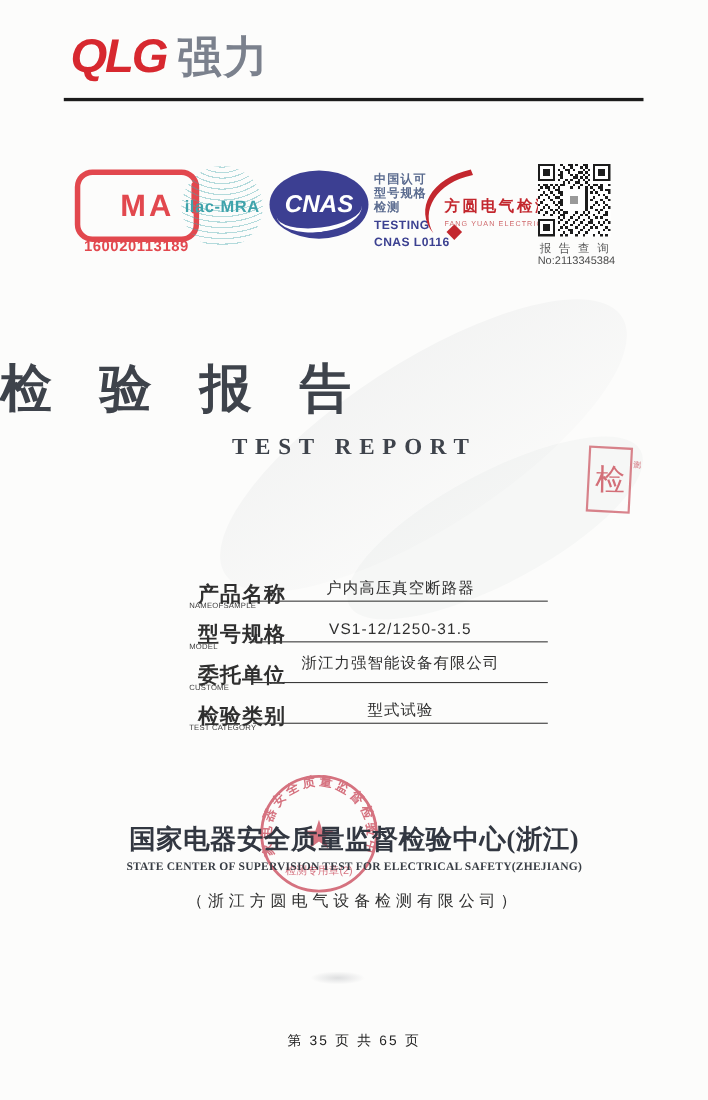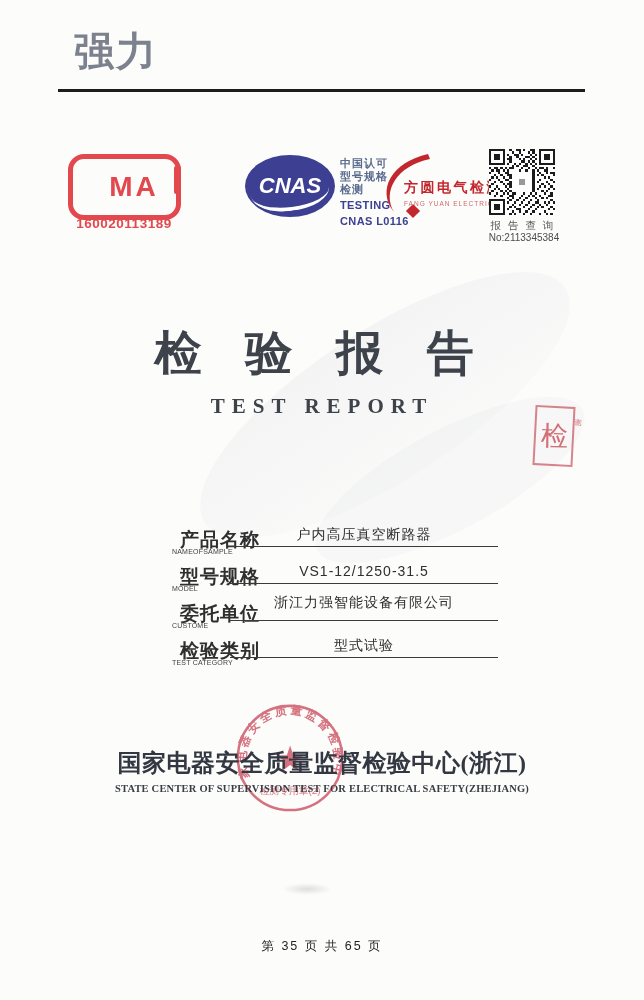--- a/index.html
+++ b/index.html
@@ -51,21 +51,21 @@
              font-size:10px;color:#4c4c4c;}
 
   
   .watermark{position:absolute;left:170px;top:330px;width:430px;height:150px;border-radius:50%;
       transform:rotate(-33deg);
       background:linear-gradient(rgba(95,105,115,0.055), rgba(95,105,115,0.015));}
   .watermark2{position:absolute;left:300px;top:430px;width:300px;height:100px;border-radius:50%;
       transform:rotate(-28deg);background:rgba(95,105,115,0.035);}
 
   
-  .title-cn{position:absolute;left:0;top:322px;width:644px;text-align:center;
+  .title-cn{position:absolute;left:0;top:322px;width:644px;text-align:left;
       font-family:"Liberation Serif",serif;font-weight:700;font-size:47px;color:#3e434b;
       letter-spacing:16px;white-space:nowrap;}
   .title-en{position:absolute;left:0;top:394px;width:644px;text-align:center;
       font-family:"Liberation Serif",serif;font-weight:700;font-size:21px;color:#3e434b;
       letter-spacing:7px;}
 
   
   .side-seal{position:absolute;left:534px;top:406px;width:36px;height:56px;
       border:2.5px solid rgba(203,80,92,0.70);transform:rotate(3deg);
       display:flex;align-items:center;justify-content:center;}
@@ -101,30 +101,34 @@
 
   .page-number{position:absolute;left:0;top:938px;width:644px;text-align:center;
       font-size:12.5px;font-weight:normal;color:#1f1f1f;letter-spacing:2px;}
 </style>
 </head>
 <body>
 
 <div id="page">
 
   <div class="brand">
+    <span class="qlg">QLG</span>
     <span class="qiangli">强力</span>
   </div>
   <div class="header-rule"></div>
 
   <div class="cma-badge">
     <span class="cma-letters">MA</span>
     <span class="cma-bar"></span>
   </div>
   <div class="cma-number">160020113189</div>
 
+  <div class="ilac-badge">
+    <span>ilac-MRA</span>
+  </div>
 
   <div class="cnas-badge">
     <span>CNAS</span>
     <span class="cnas-swoosh"></span>
   </div>
 
   <div class="cnas-text">
     <div class="cn">中国认可</div>
     <div class="cn">型号规格</div>
     <div class="cn">检测</div>
@@ -210,18 +214,19 @@
     <circle cx="60" cy="62" r="53" fill="none" stroke="#cf5a6a" stroke-width="2.6"></circle>
     <text font-size="12" font-weight="bold" fill="#cf5a6a" letter-spacing="3" text-anchor="middle">
       <textPath href="#ringPath" startOffset="50%">国家电器安全质量监督检验中心</textPath>
     </text>
     <text x="60" y="75" text-anchor="middle" font-size="36" fill="#cf5a6a">★</text>
     <text x="60" y="99" text-anchor="middle" font-size="10" fill="#cf5a6a">检测专用章(2)</text>
   </svg>
 
   <div class="issuer-cn">国家电器安全质量监督检验中心(浙江)</div>
   <div class="issuer-en">STATE CENTER OF SUPERVISION TEST FOR ELECTRICAL SAFETY(ZHEJIANG)</div>
+  <div class="issuer-company">（浙江方圆电气设备检测有限公司）</div>
 
   <div class="page-smudge"></div>
 
   <div class="page-number">第 35 页 共 65 页</div>
 
 </div>
 
 </body></html>

